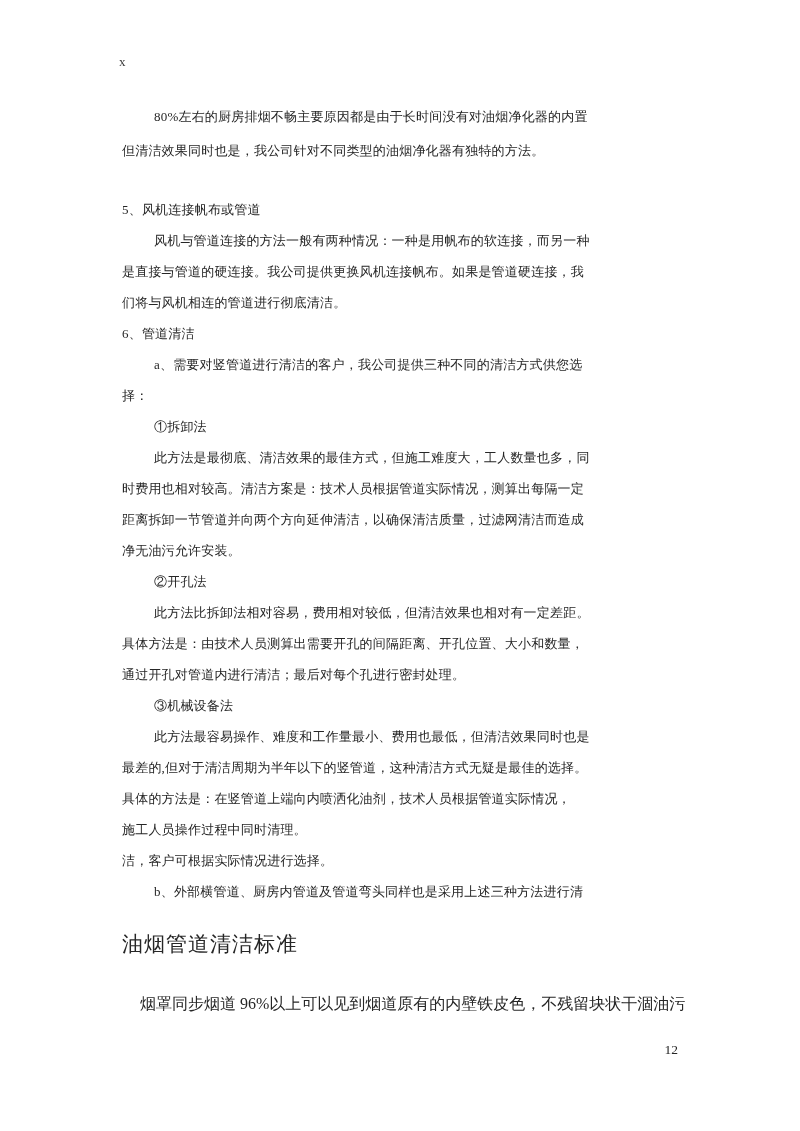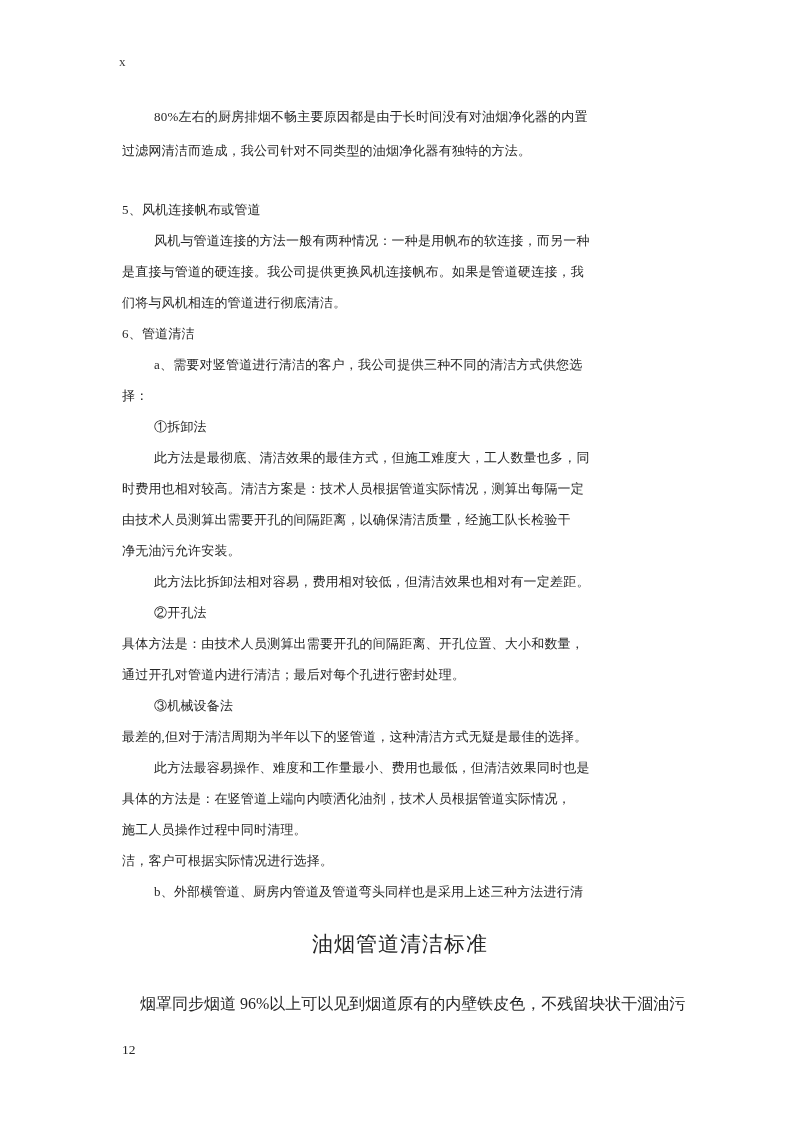--- a/index.html
+++ b/index.html
@@ -33,75 +33,75 @@
     letter-spacing: 0.2px;
     white-space: nowrap;
   }
   .indent { padding-left: 32px; }
   .intro-block { margin-top: 100px; }
   .intro-block .line { line-height: 34px; }
   .main-block { margin-top: 26px; }
   .standards-heading {
     margin-top: 20px;
     width: 556px;
-    text-align: center;
+    text-align: left;
     font-size: 21px;
     line-height: 34px;
     font-weight: normal;
     letter-spacing: 1px;
   }
   .closing-line {
     margin-top: 27px;
     padding-left: 18px;
     font-size: 16px;
     line-height: 31px;
     white-space: nowrap;
   }
   .page-number {
     margin-top: 22px;
     width: 556px;
-    text-align: left;
+    text-align: right;
     font-size: 13.5px;
     line-height: 18px;
   }
 </style>
 </head>
 <body>
 
 <div class="page">
 
   <span class="stray-mark">x</span>
 
   <div class="content">
 
     <div class="intro-block">
       <div class="line indent">80%左右的厨房排烟不畅主要原因都是由于长时间没有对油烟净化器的内置</div>
-      <div class="line">过滤网清洁而造成，我公司针对不同类型的油烟净化器有独特的方法。</div>
+      <div class="line">但清洁效果同时也是，我公司针对不同类型的油烟净化器有独特的方法。</div>
     </div>
 
     <div class="main-block">
       <div class="line">5、风机连接帆布或管道</div>
       <div class="line indent">风机与管道连接的方法一般有两种情况：一种是用帆布的软连接，而另一种</div>
       <div class="line">是直接与管道的硬连接。我公司提供更换风机连接帆布。如果是管道硬连接，我</div>
       <div class="line">们将与风机相连的管道进行彻底清洁。</div>
       <div class="line">6、管道清洁</div>
       <div class="line indent">a、需要对竖管道进行清洁的客户，我公司提供三种不同的清洁方式供您选</div>
       <div class="line">择：</div>
       <div class="line indent">①拆卸法</div>
       <div class="line indent">此方法是最彻底、清洁效果的最佳方式，但施工难度大，工人数量也多，同</div>
       <div class="line">时费用也相对较高。清洁方案是：技术人员根据管道实际情况，测算出每隔一定</div>
-      <div class="line">由技术人员测算出需要开孔的间隔距离，以确保清洁质量，经施工队长检验干</div>
+      <div class="line">距离拆卸一节管道并向两个方向延伸清洁，以确保清洁质量，过滤网清洁而造成</div>
       <div class="line">净无油污允许安装。</div>
+      <div class="line indent">②开孔法</div>
       <div class="line indent">此方法比拆卸法相对容易，费用相对较低，但清洁效果也相对有一定差距。</div>
-      <div class="line indent">②开孔法</div>
       <div class="line">具体方法是：由技术人员测算出需要开孔的间隔距离、开孔位置、大小和数量，</div>
       <div class="line">通过开孔对管道内进行清洁；最后对每个孔进行密封处理。</div>
       <div class="line indent">③机械设备法</div>
+      <div class="line indent">此方法最容易操作、难度和工作量最小、费用也最低，但清洁效果同时也是</div>
       <div class="line">最差的,但对于清洁周期为半年以下的竖管道，这种清洁方式无疑是最佳的选择。</div>
-      <div class="line indent">此方法最容易操作、难度和工作量最小、费用也最低，但清洁效果同时也是</div>
       <div class="line">具体的方法是：在竖管道上端向内喷洒化油剂，技术人员根据管道实际情况，</div>
       <div class="line">施工人员操作过程中同时清理。</div>
       <div class="line">洁，客户可根据实际情况进行选择。</div>
       <div class="line indent">b、外部横管道、厨房内管道及管道弯头同样也是采用上述三种方法进行清</div>
     </div>
 
     <h2 class="standards-heading">油烟管道清洁标准</h2>
 
     <div class="closing-line">烟罩同步烟道 96%以上可以见到烟道原有的内壁铁皮色，不残留块状干涸油污</div>
 

